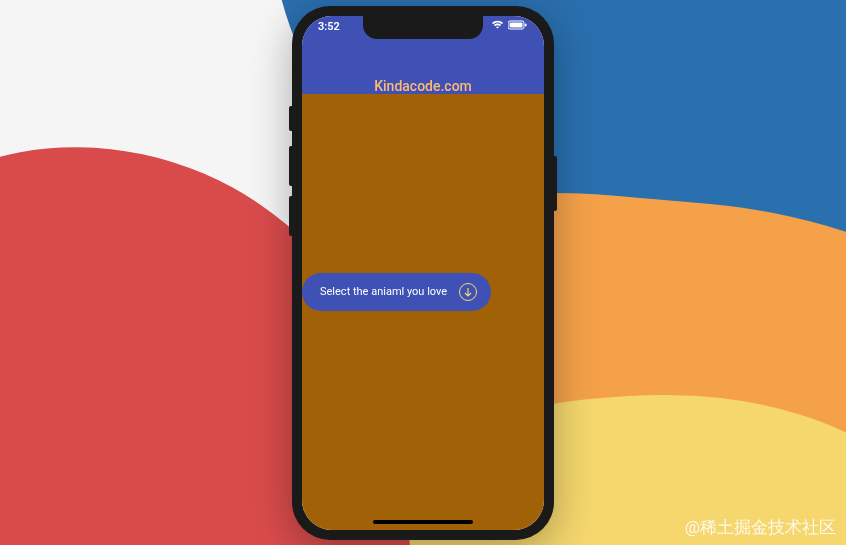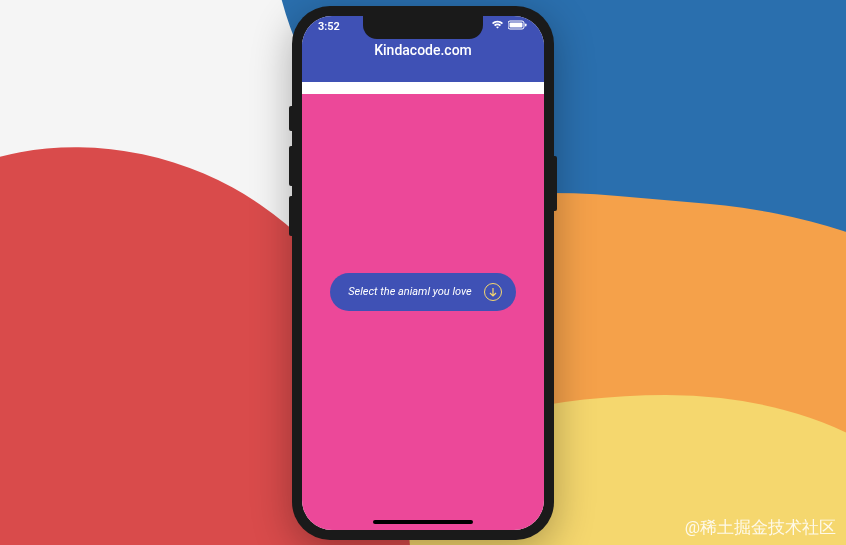--- a/index.html
+++ b/index.html
@@ -162,44 +162,42 @@
       gap: 4px;
     }
     
     .signal-icon, .battery-icon {
       display: inline-flex;
       align-items: center;
     }
     
     .app-header {
       position: absolute;
-      top: 26px;
+      top: 38px;
       left: 0;
       right: 0;
       height: 40px;
       background: #3f51b5;
       display: flex;
-      align-items: flex-start;
+      align-items: flex-end;
       justify-content: center;
-      color: #ffffff;
+      color: #fdba74;
       font-size: 14px;
       font-weight: 500;
     }
     
     .app-body {
       position: absolute;
       top: 78px;
       left: 0;
       right: 0;
       bottom: 0;
-      background: #ec4899;
-      display: flex;
-      align-items: center;
-      justify-content: center;
-      font-style: italic;
+      background: #a16207;
+      display: flex;
+      align-items: center;
     }
     
     .dropdown-button {
       background: #3f51b5;
       color: #fff;
       border-radius: 20px;
       padding: 10px 14px 10px 18px;
       display: flex;
       align-items: center;
       gap: 12px;

